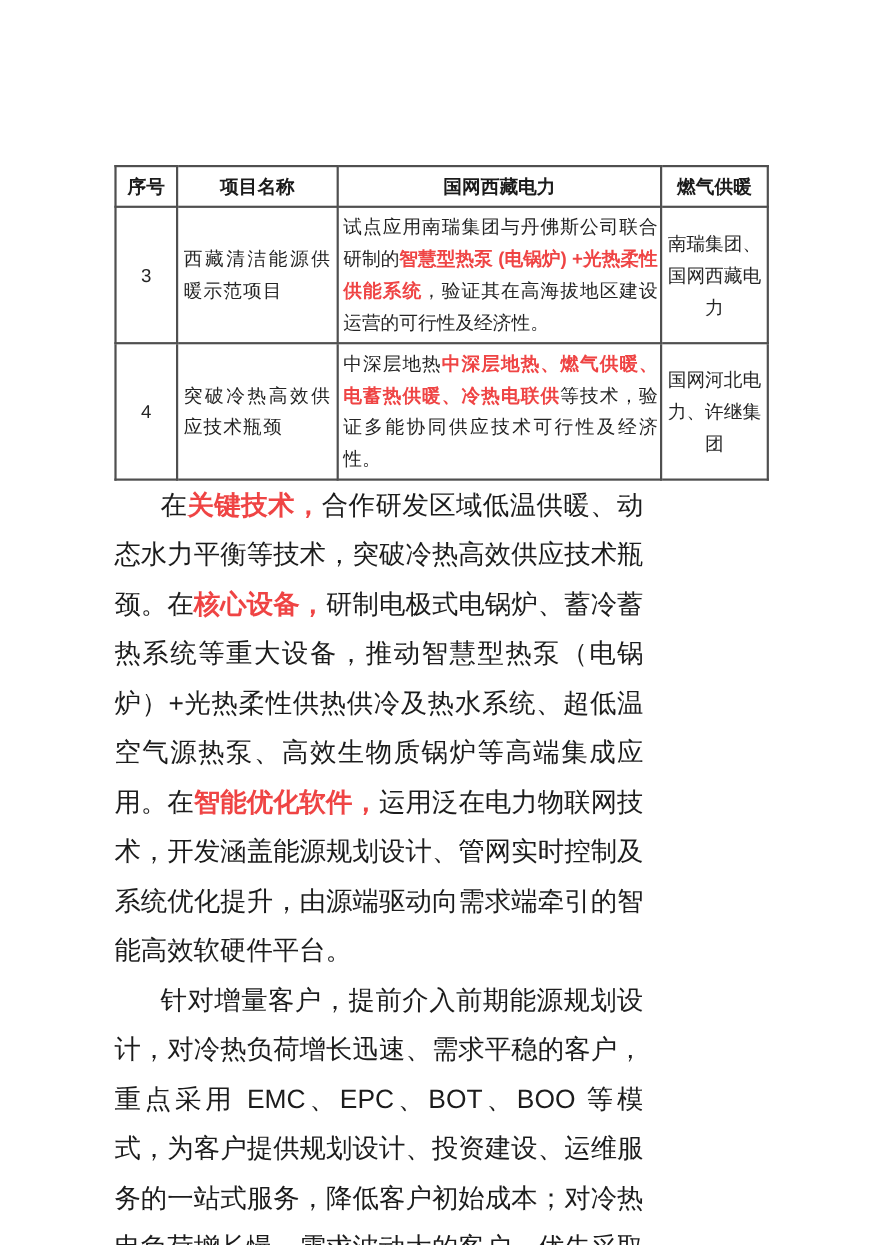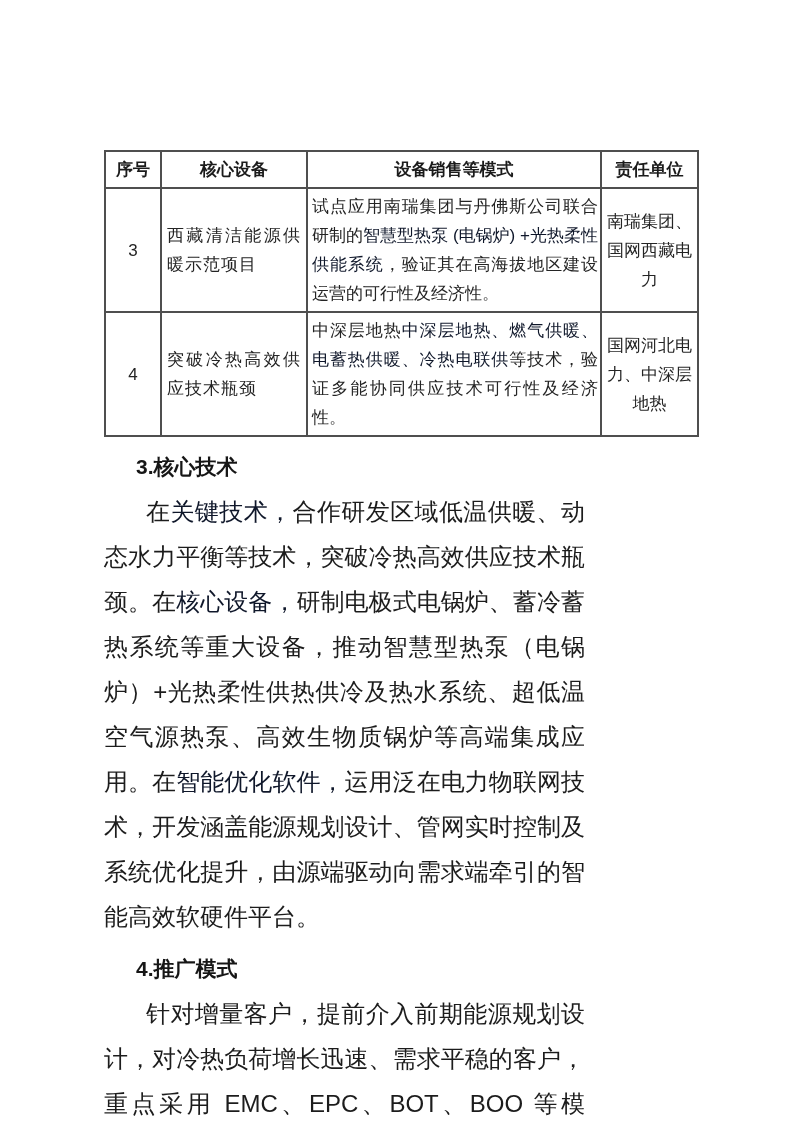--- a/index.html
+++ b/index.html
@@ -78,57 +78,55 @@
   }
   p.body-para {
     font-size: 24px;
     line-height: 45px;
     text-align: justify;
     text-justify: inter-character;
     text-indent: 42px;
     margin: 0;
     color: #1c1c1c;
   }
-  .bold { font-weight: 400; color: #0f172a; }
+  .bold { font-weight: 700; color: #ef4444; }
 </style>
 </head>
 <body>
 
 <div class="page">
 
   <table class="demo-table">
     <colgroup>
       <col class="col-no">
       <col class="col-name">
       <col class="col-content">
       <col class="col-unit">
     </colgroup>
     <thead>
       <tr>
         <th>序号</th>
-        <th>核心设备</th>
-        <th>设备销售等模式</th>
-        <th>责任单位</th>
+        <th>项目名称</th>
+        <th>国网西藏电力</th>
+        <th>燃气供暖</th>
       </tr>
     </thead>
     <tbody>
       <tr>
         <td class="c-no">3</td>
         <td class="c-name">西藏清洁能源供暖示范项目</td>
         <td class="c-content"><span>试点应用南瑞集团与丹佛斯公司联合研制的</span><span class="bold">智慧型热泵 (电锅炉) +光热柔性供能系统</span><span>，验证其在高海拔地区建设运营的可行性及经济性。</span></td>
         <td class="c-unit">南瑞集团、国网西藏电力</td>
       </tr>
       <tr>
         <td class="c-no">4</td>
         <td class="c-name">突破冷热高效供应技术瓶颈</td>
         <td class="c-content"><span>中深层地热</span><span class="bold">中深层地热、燃气供暖、电蓄热供暖、冷热电联供</span><span>等技术，验证多能协同供应技术可行性及经济性。</span></td>
-        <td class="c-unit">国网河北电力、中深层地热</td>
+        <td class="c-unit">国网河北电力、许继集团</td>
       </tr>
     </tbody>
   </table>
 
-  <h3 class="section-heading">3.核心技术</h3>
   <p class="body-para"><span>在</span><span class="bold">关键技术，</span><span>合作研发区域低温供暖、动态水力平衡等技术，突破冷热高效供应技术瓶颈。在</span><span class="bold">核心设备，</span><span>研制电极式电锅炉、蓄冷蓄热系统等重大设备，推动智慧型热泵（电锅炉）+光热柔性供热供冷及热水系统、超低温空气源热泵、高效生物质锅炉等高端集成应用。在</span><span class="bold">智能优化软件，</span><span>运用泛在电力物联网技术，开发涵盖能源规划设计、管网实时控制及系统优化提升，由源端驱动向需求端牵引的智能高效软硬件平台。</span></p>
 
-  <h3 class="section-heading">4.推广模式</h3>
   <p class="body-para"><span>针对增量客户，提前介入前期能源规划设计，对冷热负荷增长迅速、需求平稳的客户，重点采用 EMC、EPC、BOT、BOO 等模式，为客户提供规划设计、投资建设、运维服务的一站式服务，降低客户初始成本；对冷热电负荷增长慢、需求波动大的客户，优先采取规划设计咨询、设备销售等模式。针对存量客户，优先采用能源托管、设备智能运维等模式，开展设备改造及系统能效优化提升业务。</span></p>
 
 </div>
 
 </body></html>

